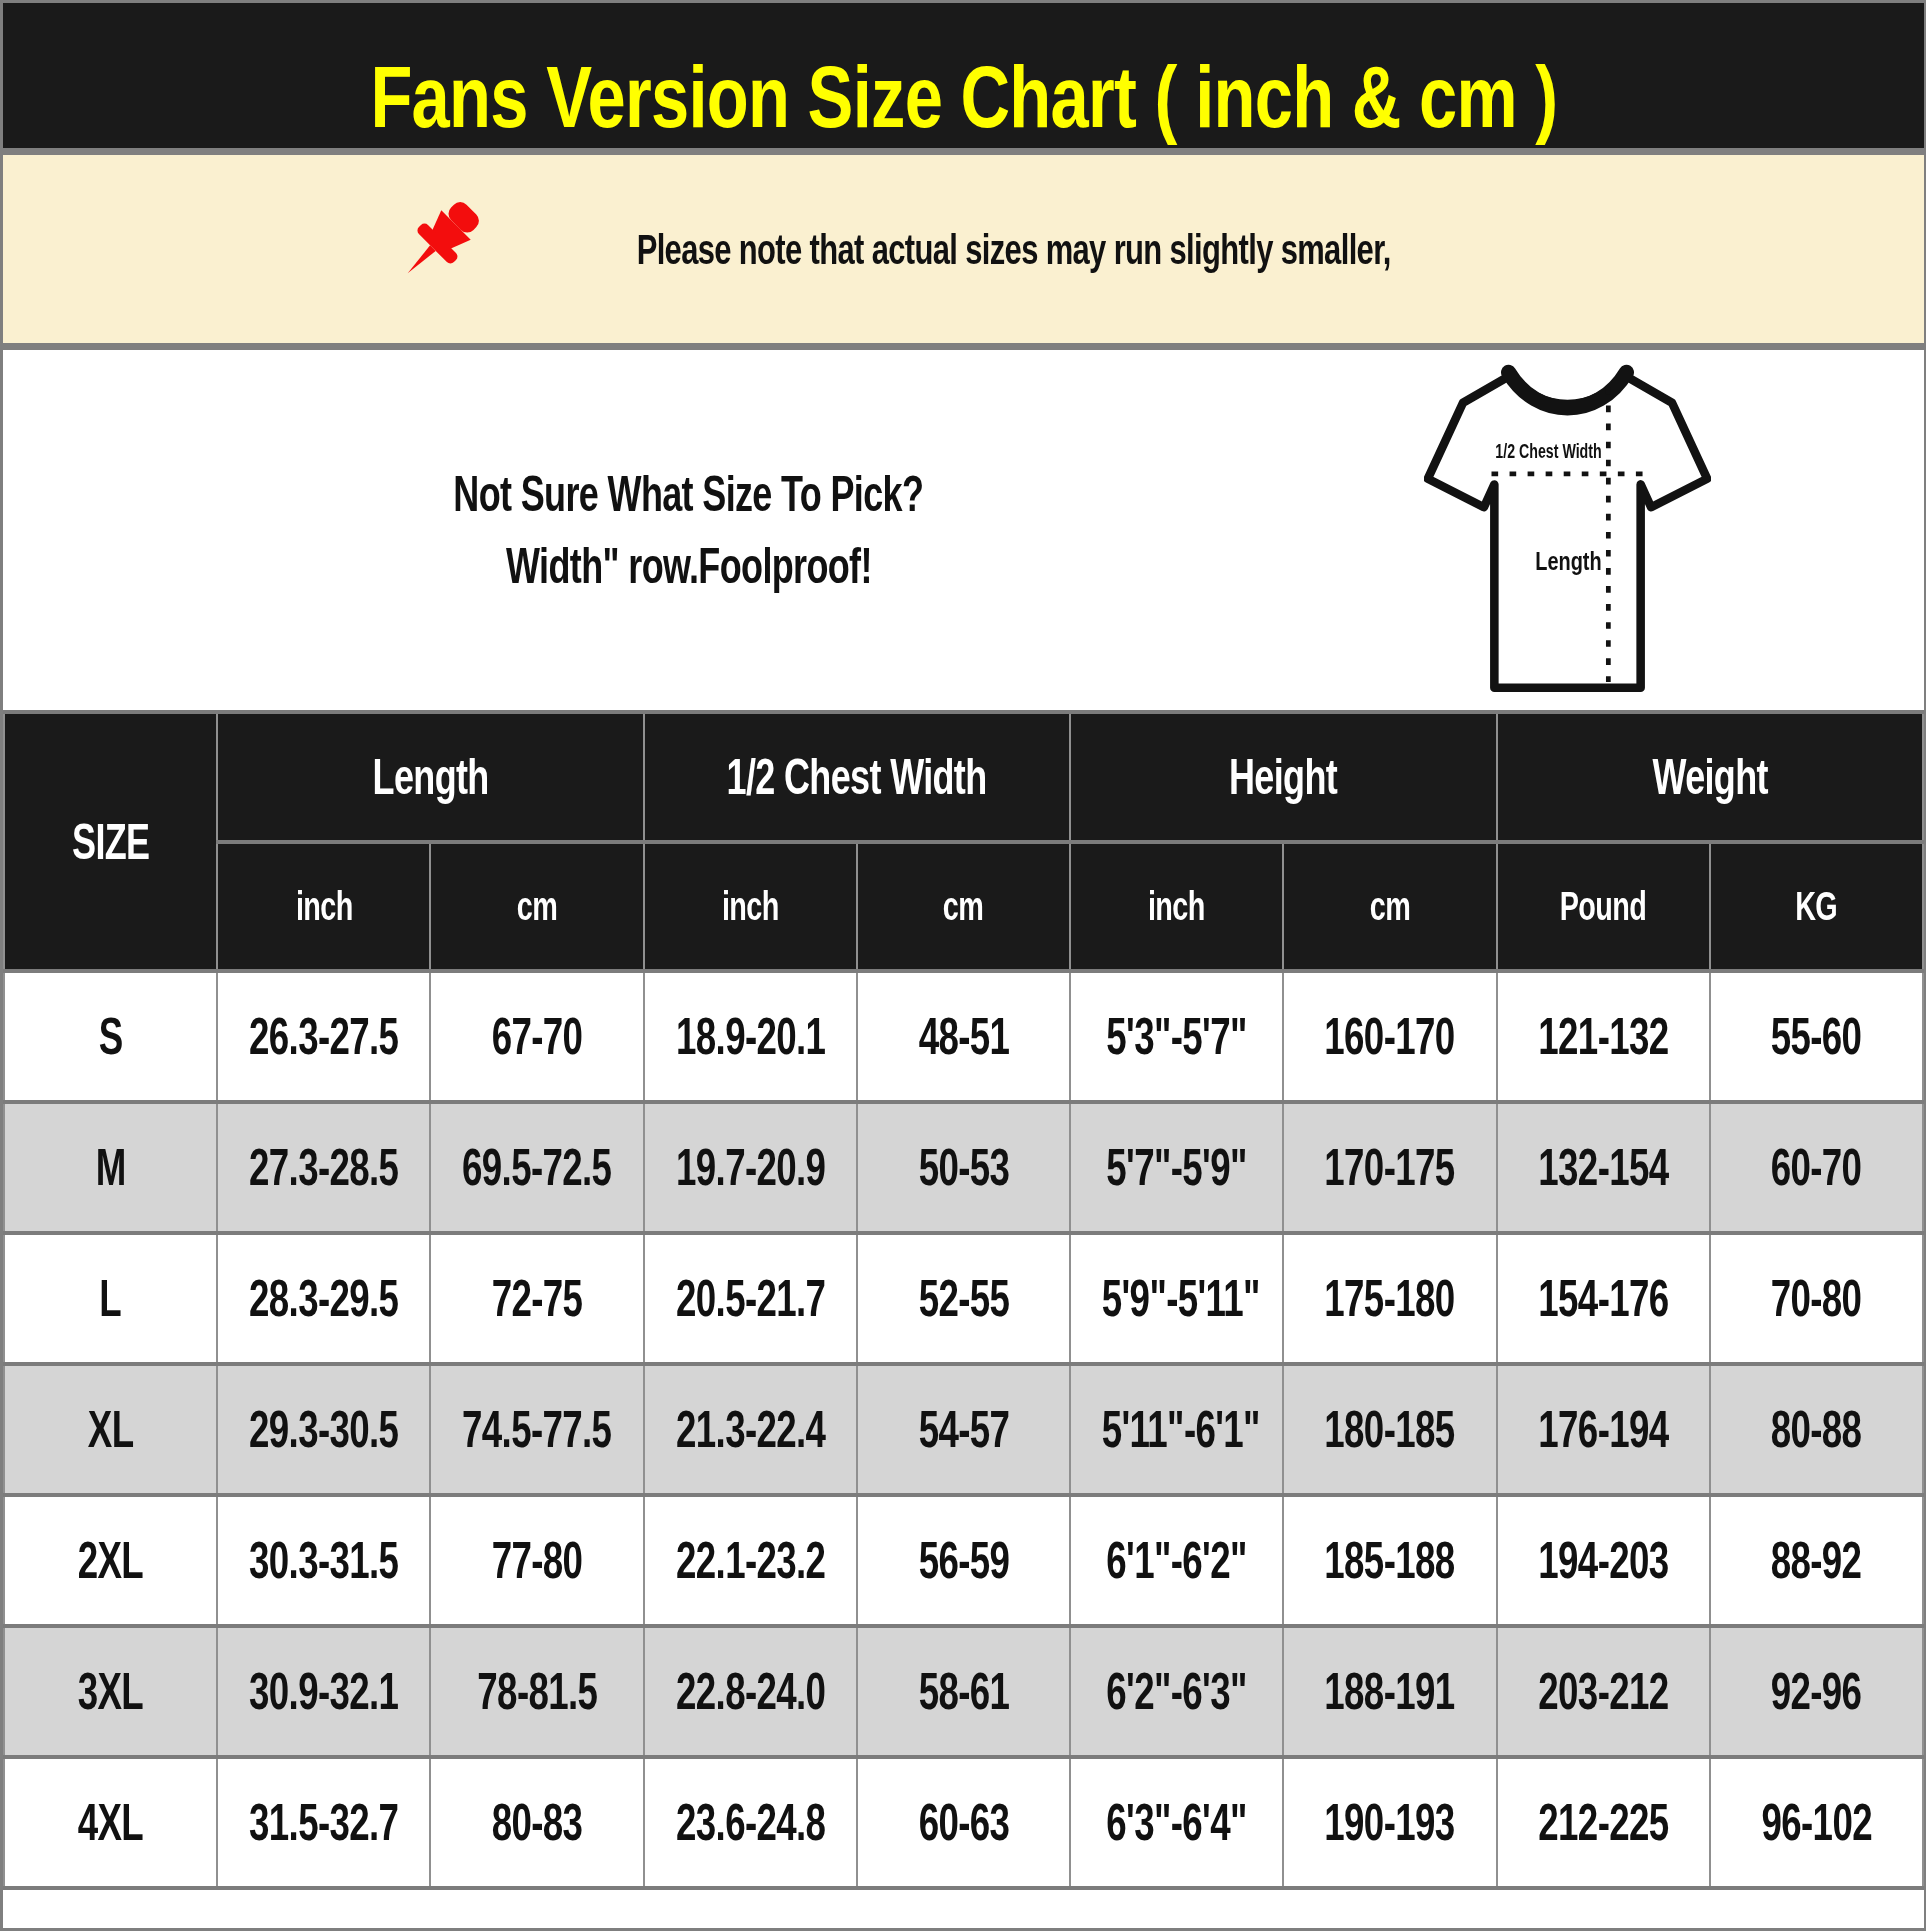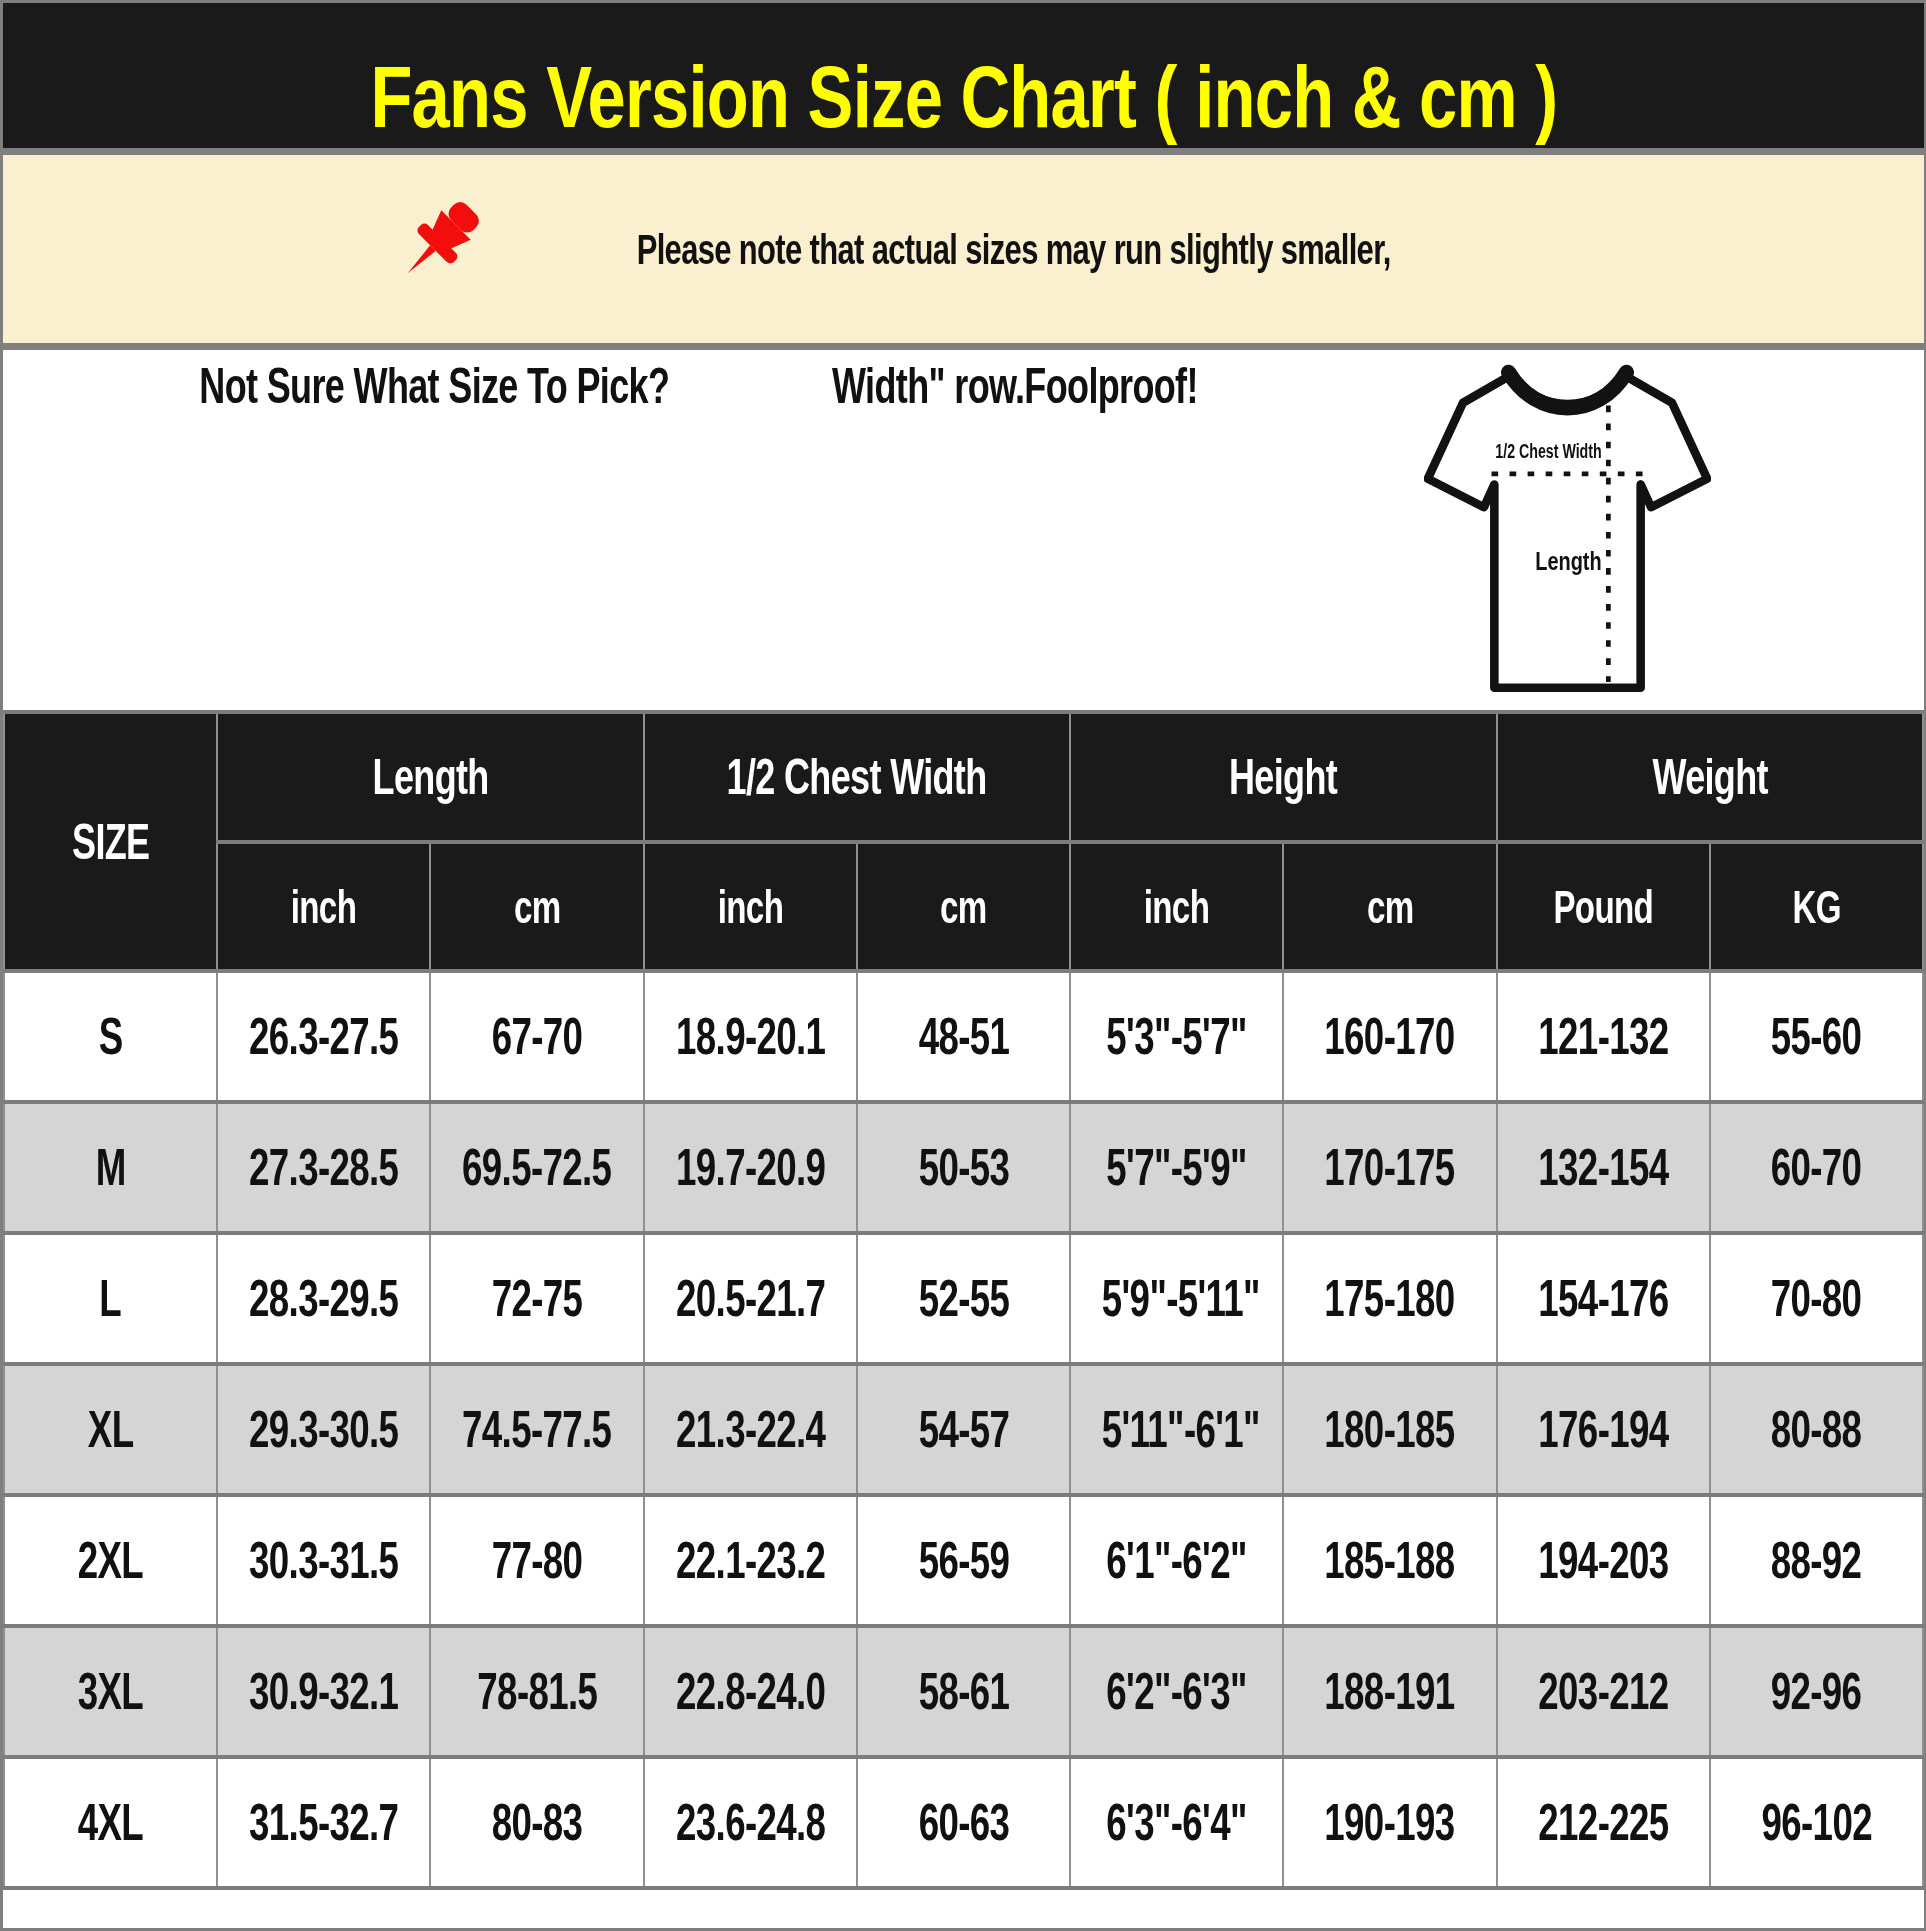--- a/index.html
+++ b/index.html
@@ -30,38 +30,38 @@
   }
   .notice-line { display:flex; align-items:center; font-size:43px; line-height:90px; }
   .notice .hl { color:#f80b0b; }
   .pin-svg { width:99px; height:103px; margin-right:1.8px; margin-top:-13px; }
   .arrows { display:inline-flex; gap:14.7px; margin-left:20px; }
   .arrow-svg { width:35px; height:61px; }
 
   
   .guide { height:360px; display:flex; background:#fff; }
   .guide-text {
-    flex:1; display:flex; flex-direction:row; justify-content:center;
+    flex:1; display:flex; flex-direction:column; justify-content:center;
     text-align:center; font-size:50px; line-height:72px; padding-left:1px;
   }
   .guide-figure { width:551px; display:flex; align-items:center; justify-content:flex-start; padding-left:51px; }
   .tshirt-svg { width:287px; height:342px; }
   .tshirt-svg text { font-family:"Liberation Sans","DejaVu Sans",sans-serif; font-weight:700; fill:#111; }
 
   
   table { width:100%; border-collapse:collapse; table-layout:fixed; }
   col { width:11.111%; }
   th, td {
     border-left:2.8px solid #909090; border-right:2.8px solid #909090;
     border-top:4.6px solid #7c7c7c; border-bottom:4.6px solid #7c7c7c;
     text-align:center; vertical-align:middle; padding:0;
   }
   thead th { background:#1a1a1a; color:#fff; }
   .group-row th { height:130px; font-size:50px; }
-  .unit-row th { height:129px; font-size:46px; }
+  .unit-row th { height:129px; font-size:40px; }
   tbody td { height:131px; font-size:51px; background:#ffffff; }
   tbody tr.alt td { background:#d5d5d5; }
 </style>
 </head>
 <body>
 
 <header class="title-bar">
   <span class="cond">Fans Version Size Chart ( inch &amp; cm )</span>
 </header>
 

